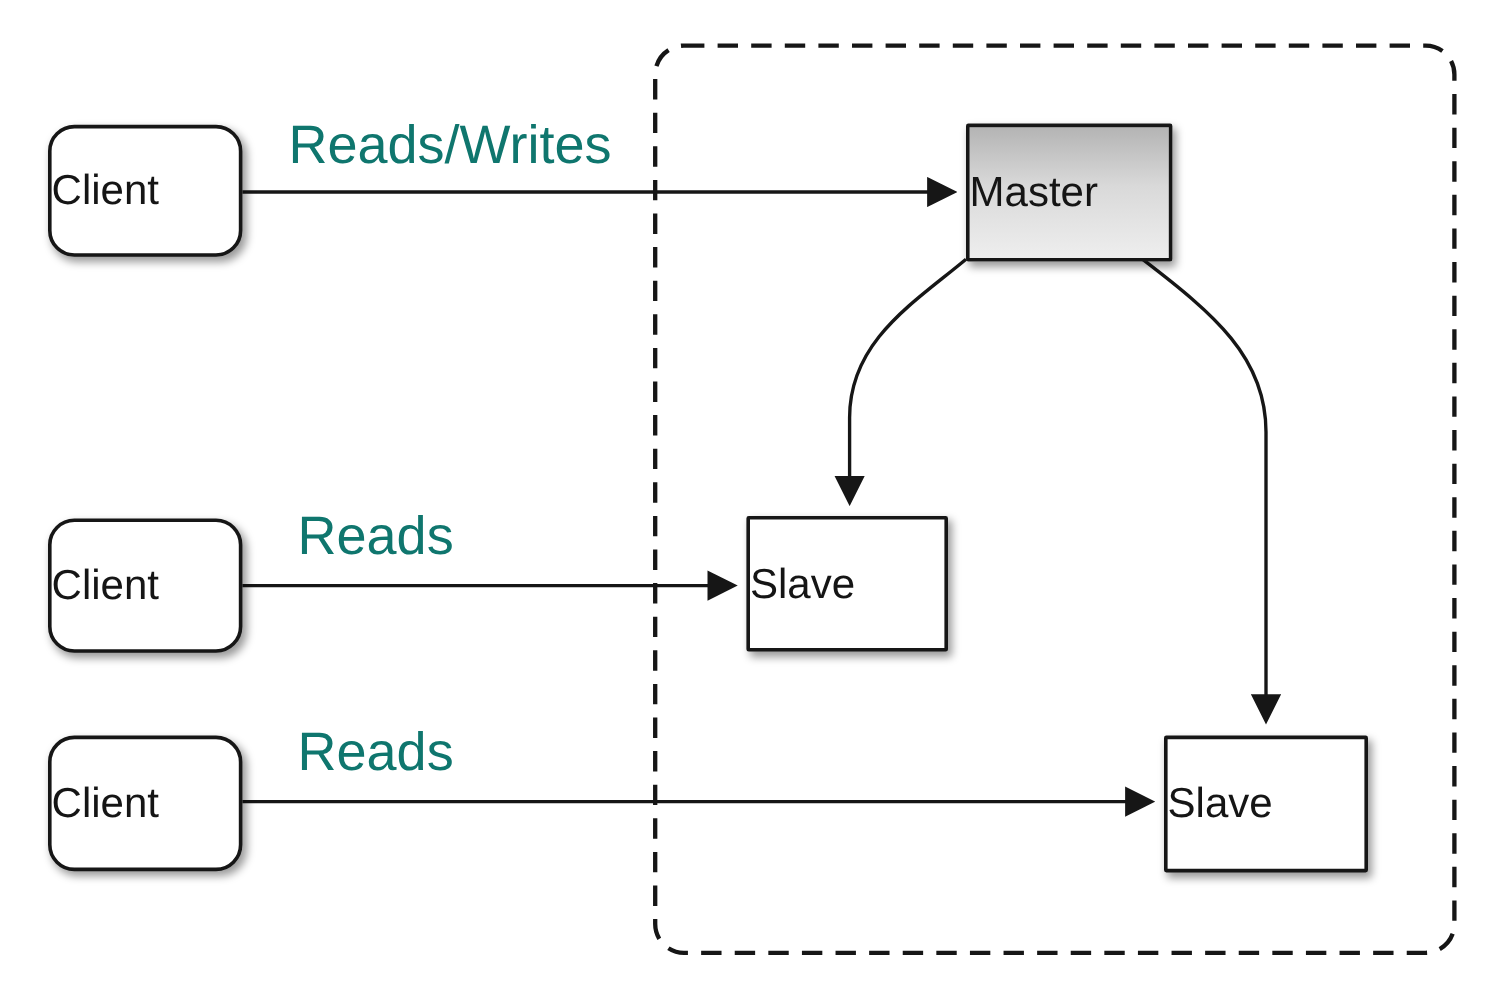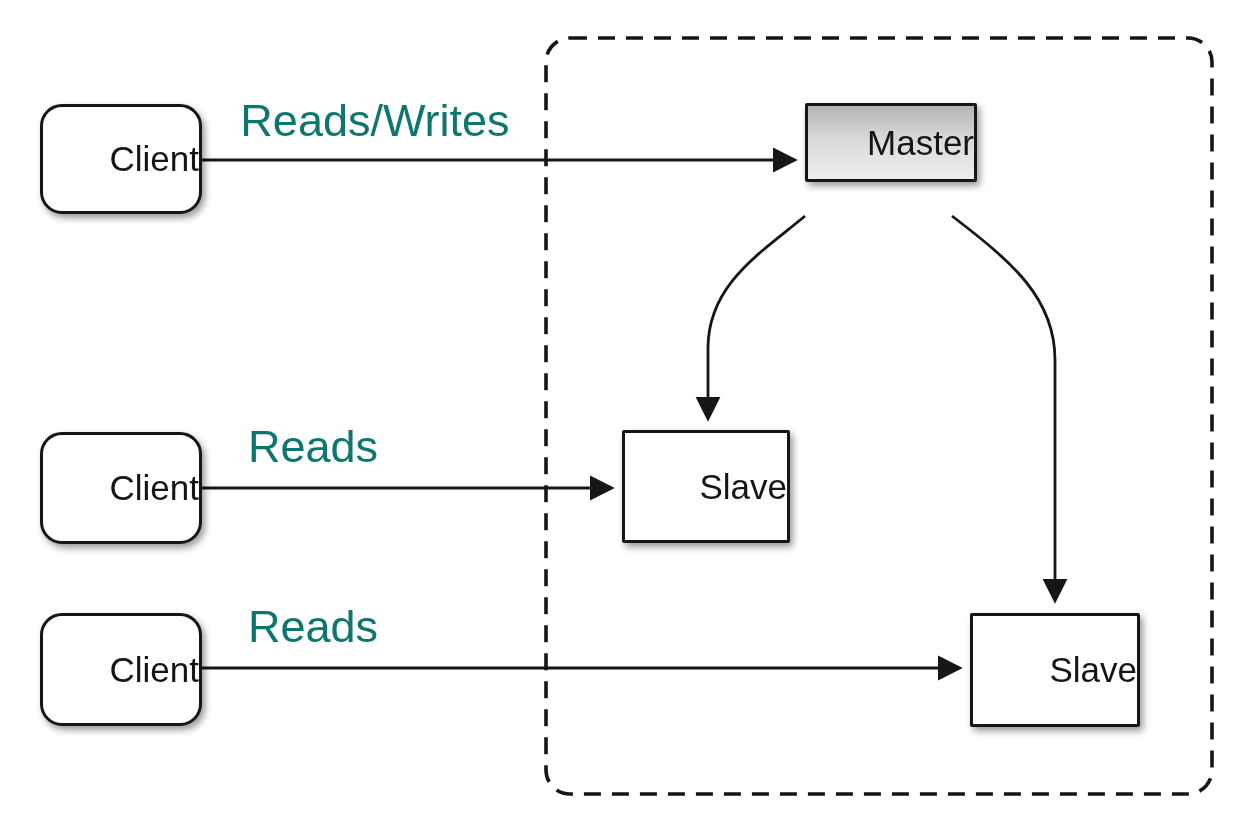--- a/index.html
+++ b/index.html
@@ -20,37 +20,37 @@
     left: 0; top: 0;
     width: 1246px;
     height: 839px;
     z-index: 2;
   }
   .node {
     position: absolute;
     box-sizing: border-box;
     display: flex;
     align-items: center;
-    justify-content: flex-end;
+    justify-content: flex-start;
     font-size: 35px;
     color: #151515;
     background: #ffffff;
     border: 3px solid #161616;
     box-shadow: 3px 4px 7px rgba(0,0,0,0.40);
     z-index: 3;
   }
   .node.rounded { border-radius: 22px; }
   .node.square  { border-radius: 2px; }
   .node.master-fill {
     background: linear-gradient(180deg, #b4b4b4 0%, #d9d9d9 45%, #eeeeee 100%);
   }
   .client1 { left: 40px;  top: 104px; width: 162px; height: 110px; }
   .client2 { left: 40px;  top: 432px; width: 162px; height: 112px; }
   .client3 { left: 40px;  top: 613px; width: 162px; height: 113px; }
-  .master  { left: 805px; top: 103px; width: 172px; height: 79px; }
+  .master  { left: 805px; top: 103px; width: 172px; height: 115px; }
   .slave1  { left: 622px; top: 430px; width: 168px; height: 113px; }
   .slave2  { left: 970px; top: 613px; width: 170px; height: 114px; }
   .edge-label {
     position: absolute;
     transform: translate(-50%, -50%);
     font-size: 45px;
     color: #0f766e;
     white-space: nowrap;
     z-index: 4;
   }

